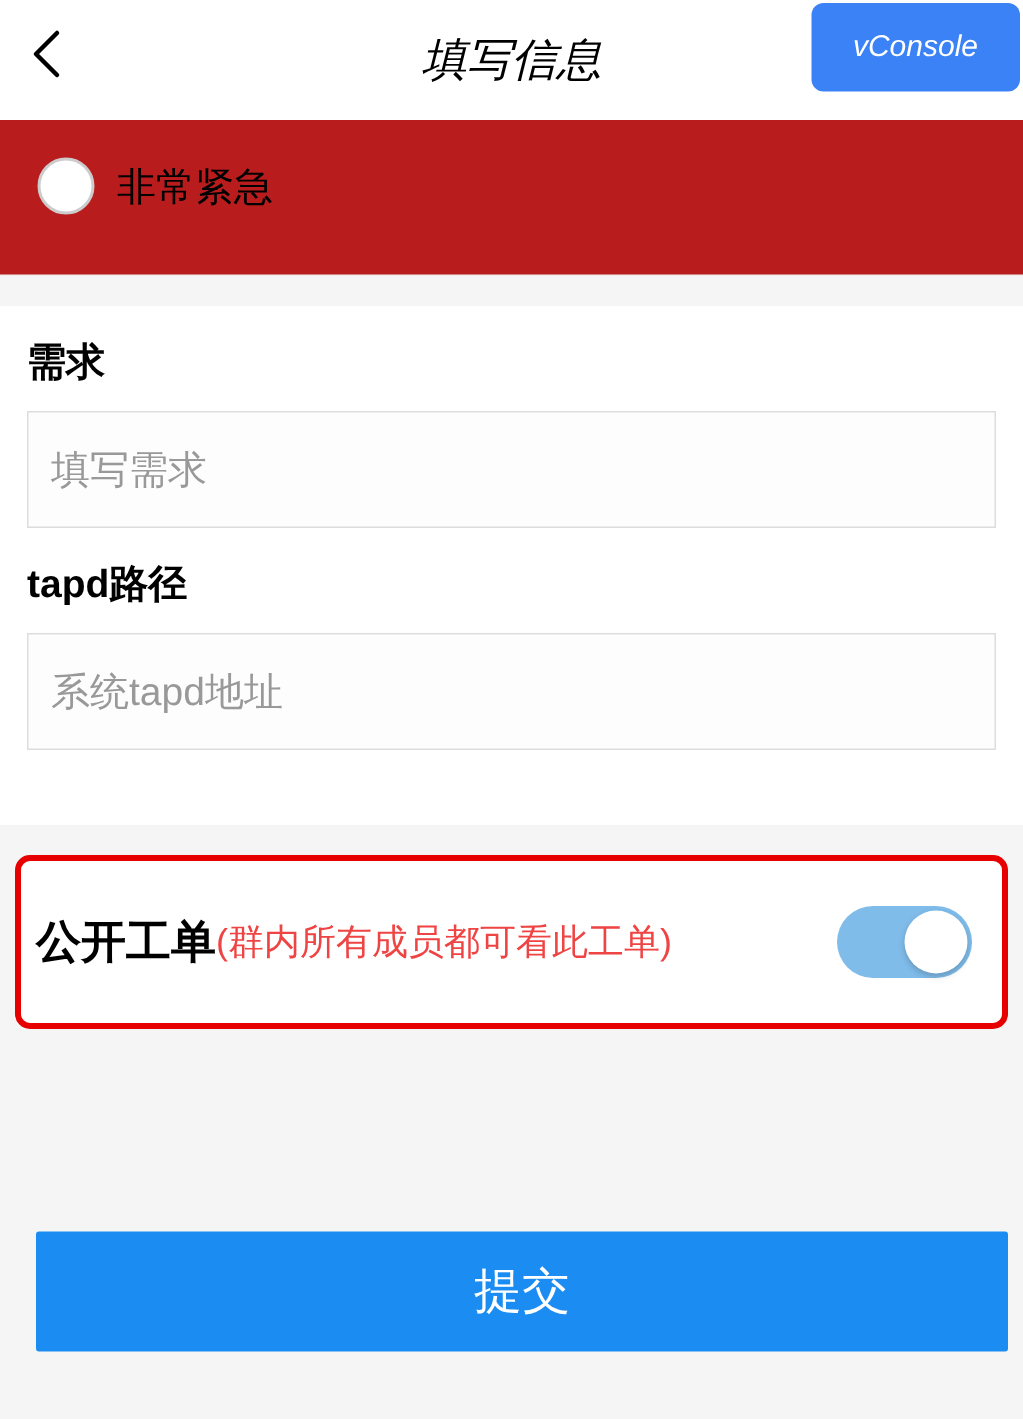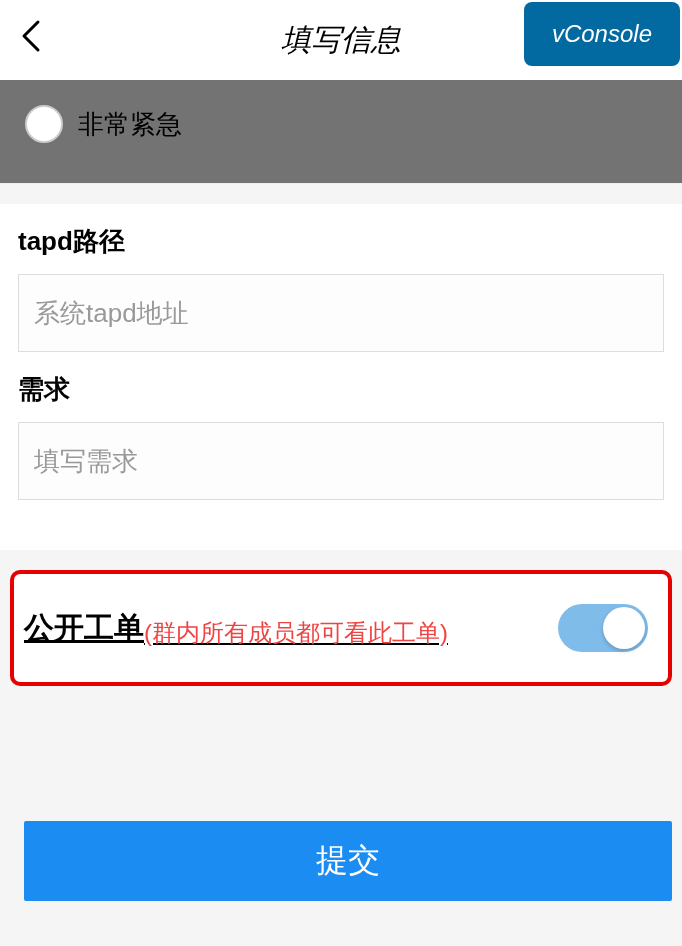--- a/index.html
+++ b/index.html
@@ -40,31 +40,31 @@
       text-align: center;
       font-size: 30px;
       color: #000000;
       font-weight: 400;
     }
     
     .vconsole-badge {
       position: absolute;
       right: 2px;
       top: 2px;
-      background-color: #0369a1;
+      background-color: #3b82f6;
       color: #ffffff;
       padding: 18px 28px;
-      font-size: 24px;
+      font-size: 20px;
       border-radius: 8px;
       cursor: pointer;
       font-weight: 400;
     }
     
     .radio-section {
-      background-color: #737373;
+      background-color: #b91c1c;
       padding: 25px 25px 40px 25px;
       border-bottom: 1px solid #eeeeee;
     }
     
     .radio-item {
       display: flex;
       align-items: center;
       gap: 15px;
       cursor: pointer;
     }
@@ -120,23 +120,22 @@
       border: 4px solid #e60000;
       border-radius: 10px;
       padding: 30px 20px 30px 10px;
       display: flex;
       align-items: center;
       justify-content: space-between;
     }
     
     .toggle-text {
       display: flex;
-      align-items: flex-end;
+      align-items: center;
       flex-wrap: nowrap;
-      text-decoration: underline;
     }
     
     .toggle-title {
       font-size: 30px;
       color: #000000;
       font-weight: 600;
     }
     
     .toggle-subtitle {
       font-size: 24px;
@@ -197,26 +196,26 @@
 
 <div class="radio-section">
   <div class="radio-item">
     <div class="radio-circle"></div>
     <span class="radio-label">非常紧急</span>
   </div>
 </div>
 
 <div class="form-section">
   <div class="form-group">
+    <label class="form-label">需求</label>
+    <input type="text" class="form-input" placeholder="填写需求" style="">
+  </div>
+  <div class="form-group">
     <label class="form-label">tapd路径</label>
     <input type="text" class="form-input" placeholder="系统tapd地址" style="">
-  </div>
-  <div class="form-group">
-    <label class="form-label">需求</label>
-    <input type="text" class="form-input" placeholder="填写需求" style="">
   </div>
 </div>
 
 <div class="toggle-section">
   <div class="toggle-text">
     <span class="toggle-title">公开工单</span>
     <span class="toggle-subtitle">(群内所有成员都可看此工单)</span>
   </div>
   <div class="toggle-switch">
     <div class="toggle-knob"></div>

